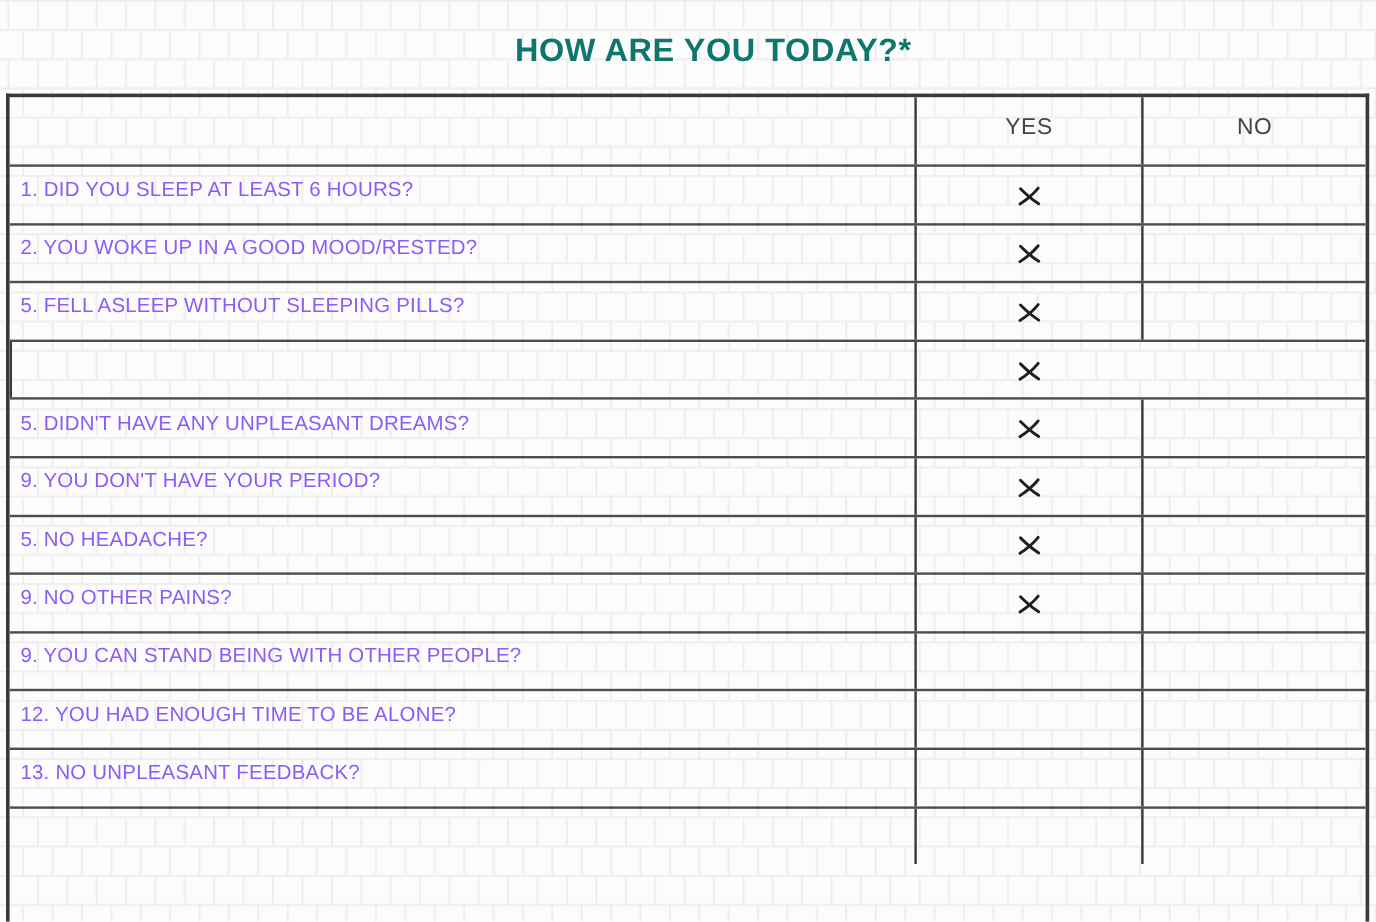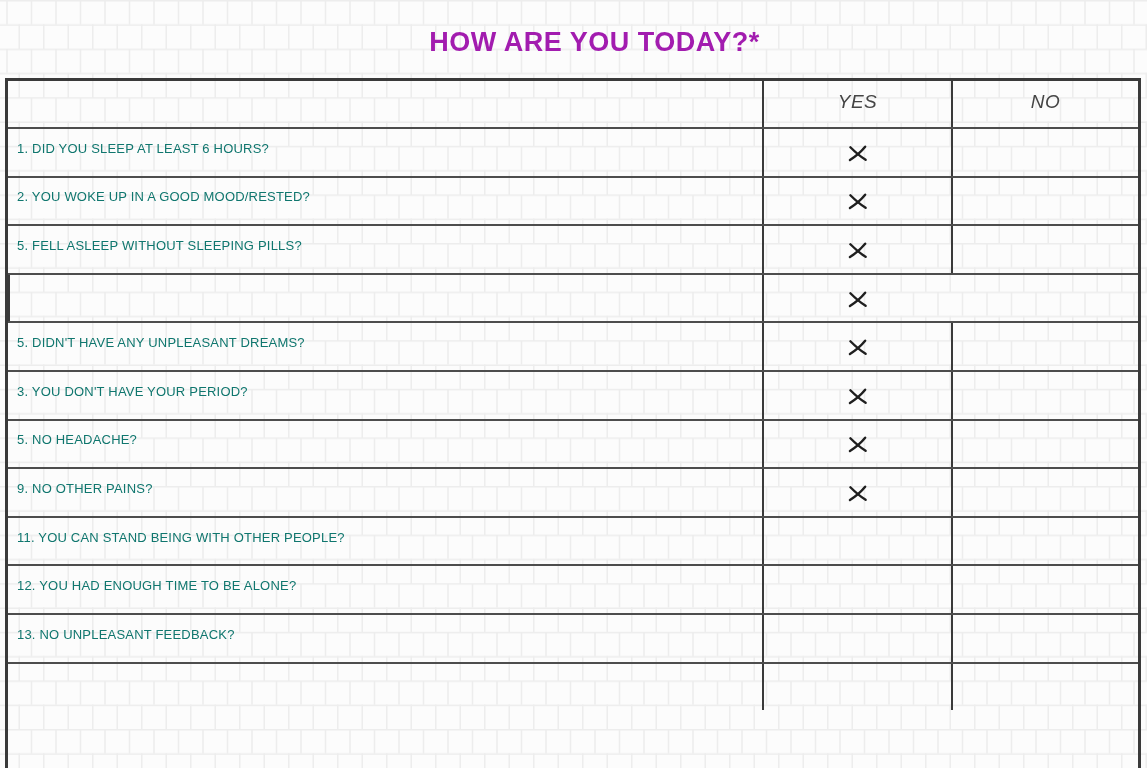--- a/index.html
+++ b/index.html
@@ -24,21 +24,21 @@
     top: 0; left: 0;
     width: 100%;
     box-sizing: border-box;
     z-index: 2;
     text-align: center;
     padding-top: 27px;
     text-indent: 42px;
     font-size: 27px;
     font-weight: 700;
     letter-spacing: 0.5px;
-    color: #a21caf;
+    color: #0f766e;
   }
   .sheet {
     position: absolute;
     top: 78px;
     left: 5px;
     width: 1136px;
     height: 690px;
     box-sizing: border-box;
     border: 3px solid #3a3a3a;
     border-bottom: none;
@@ -46,44 +46,43 @@
     z-index: 1;
   }
   .row {
     display: grid;
     grid-template-columns: 754px 189px 1fr;
     height: 48.6px;
     box-sizing: border-box;
     border-top: 2px solid #4d4d4d;
   }
   .row.header {
-    height: 46px;
+    height: 56px;
     border-top: none;
-    font-style: italic;
   }
   .cell {
     position: relative;
     box-sizing: border-box;
   }
   .cell.mark-col {
     border-left: 2px solid #3a3a3a;
     display: flex;
     align-items: center;
     justify-content: center;
   }
   .q-label {
     display: flex;
     align-items: center;
     height: 100%;
     padding-left: 9px;
     position: relative;
     top: -4px;
-    font-size: 13px;
+    font-size: 17px;
     letter-spacing: 0.2px;
-    color: #0f766e;
+    color: #8b5cf6;
   }
   .hdr-label {
     font-size: 19px;
     letter-spacing: 0.5px;
     color: #454545;
     position: relative;
     top: -2px;
   }
   .x-mark {
     display: block;
@@ -176,21 +175,21 @@
     <path d="M3.5 2.5 C 8 7, 14 12.5, 20.5 16.5" stroke="#1f1f1f" stroke-width="2.7" stroke-linecap="round" fill="none"></path>
     <path d="M20 2 C 15.5 7.5, 9 13, 3 16.8" stroke="#1f1f1f" stroke-width="2.7" stroke-linecap="round" fill="none"></path>
   </svg>
 </div>
     <div class="cell mark-col"></div>
   </div>
 
 
   <div class="row">
     <div class="cell">
-      <span class="q-label">3. YOU DON'T HAVE YOUR PERIOD?</span>
+      <span class="q-label">9. YOU DON'T HAVE YOUR PERIOD?</span>
     </div>
     <div class="cell mark-col">
   <svg class="x-mark" viewBox="0 0 24 19" width="22" height="17">
     <path d="M3.5 2.5 C 8 7, 14 12.5, 20.5 16.5" stroke="#1f1f1f" stroke-width="2.7" stroke-linecap="round" fill="none"></path>
     <path d="M20 2 C 15.5 7.5, 9 13, 3 16.8" stroke="#1f1f1f" stroke-width="2.7" stroke-linecap="round" fill="none"></path>
   </svg>
 </div>
     <div class="cell mark-col"></div>
   </div>
 
@@ -216,21 +215,21 @@
     <path d="M3.5 2.5 C 8 7, 14 12.5, 20.5 16.5" stroke="#1f1f1f" stroke-width="2.7" stroke-linecap="round" fill="none"></path>
     <path d="M20 2 C 15.5 7.5, 9 13, 3 16.8" stroke="#1f1f1f" stroke-width="2.7" stroke-linecap="round" fill="none"></path>
   </svg>
 </div>
     <div class="cell mark-col"></div>
   </div>
 
 
   <div class="row">
     <div class="cell">
-      <span class="q-label">11. YOU CAN STAND BEING WITH OTHER PEOPLE?</span>
+      <span class="q-label">9. YOU CAN STAND BEING WITH OTHER PEOPLE?</span>
     </div>
     <div class="cell mark-col"></div>
     <div class="cell mark-col"></div>
   </div>
 
   <div class="row">
     <div class="cell">
       <span class="q-label">12. YOU HAD ENOUGH TIME TO BE ALONE?</span>
     </div>
     <div class="cell mark-col"></div>

